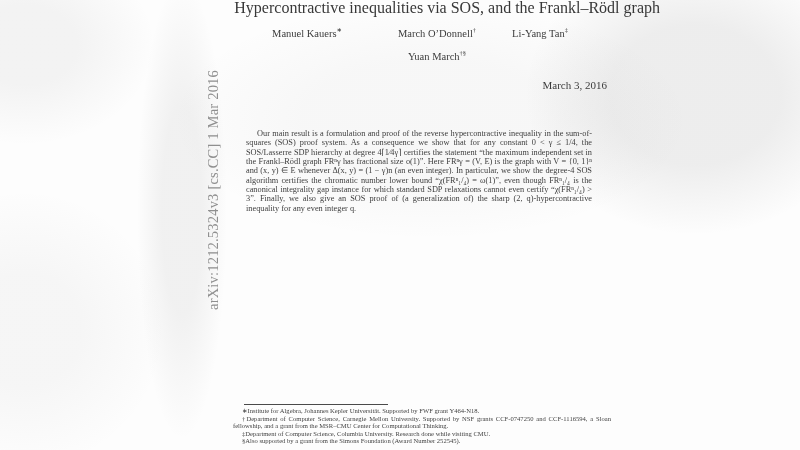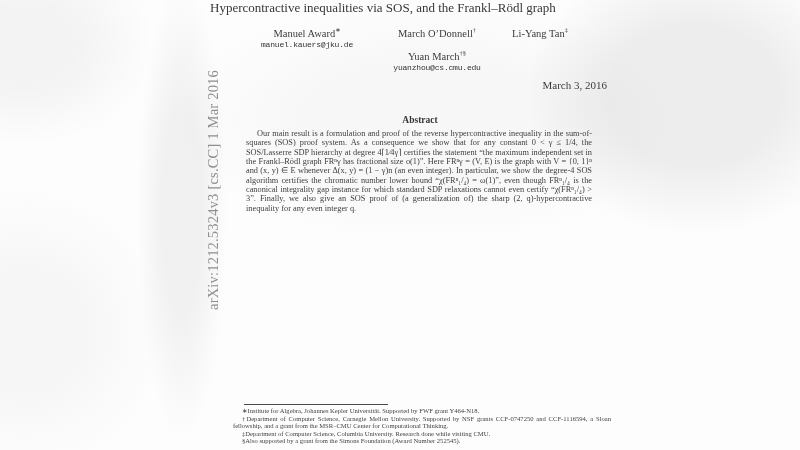--- a/index.html
+++ b/index.html
@@ -20,22 +20,22 @@
     left:86px;top:182px;width:254px;height:16px;
     transform:rotate(-90deg);
     text-align:center;
     font-size:14.5px;line-height:16px;
     color:#8f8f8f;
     letter-spacing:0.2px;
     white-space:nowrap;
   }
   .title{
     left:210px;top:0px;width:450px;
-    text-align:left;
-    font-size:13px;line-height:16px;
+    text-align:right;
+    font-size:16px;line-height:16px;
     color:#383838;
     white-space:nowrap;
   }
   .author{width:150px;text-align:center;}
   .author .name{font-size:10.5px;line-height:12px;color:#3c3c3c;}
   .author .name sup{font-size:6.5px;}
   .author .email{
     font-family:"Liberation Mono", monospace;
     font-size:8px;line-height:10px;color:#333;
     letter-spacing:-0.2px;white-space:nowrap;
@@ -72,40 +72,37 @@
 </head>
 <body>
 
 <div class="canvas">
 
   <div class="abs watermark">arXiv:1212.5324v3  [cs.CC]  1 Mar 2016</div>
 
   <div class="abs title">Hypercontractive inequalities via SOS, and the Frankl–Rödl graph</div>
 
   <div class="abs author a1">
-    <div class="name"><span>Manuel Award</span><sup>∗</sup></div>
-    <div class="email">manuel.kauers@jku.de</div>
+    <div class="name"><span>Manuel Kauers</span><sup>∗</sup></div>
   </div>
 
   <div class="abs author a2">
     <div class="name"><span>March O’Donnell</span><sup>†</sup></div>
   </div>
 
   <div class="abs author a3">
     <div class="name"><span>Li-Yang Tan</span><sup>‡</sup></div>
   </div>
 
   <div class="abs author a4">
     <div class="name"><span>Yuan March</span><sup>†§</sup></div>
-    <div class="email">yuanzhou@cs.cmu.edu</div>
   </div>
 
   <div class="abs date">March 3, 2016</div>
 
-  <div class="abs abstract-head">Abstract</div>
 
   <div class="abs abstract-body">Our main result is a formulation and proof of the reverse hypercontractive inequality in the sum-of-squares (SOS) proof system. As a consequence we show that for any constant 0 &lt; γ ≤ 1/4, the SOS/Lasserre SDP hierarchy at degree 4⌈1∕4γ⌉ certifies the statement “the maximum independent set in the Frankl–Rödl graph FRⁿγ has fractional size o(1)”. Here FRⁿγ = (V, E) is the graph with V = {0, 1}ⁿ and (x, y) ∈ E whenever Δ(x, y) = (1 − γ)n (an even integer). In particular, we show the degree-4 SOS algorithm certifies the chromatic number lower bound “χ(FRⁿ₁/₄) = ω(1)”, even though FRⁿ₁/₄ is the canonical integrality gap instance for which standard SDP relaxations cannot even certify “χ(FRⁿ₁/₄) &gt; 3”. Finally, we also give an SOS proof of (a generalization of) the sharp (2, q)-hypercontractive inequality for any even integer q.</div>
 
   <div class="abs footnote-rule"></div>
 
   <div class="abs footnotes">
     <p>∗Institute for Algebra, Johannes Kepler Universität. Supported by FWF grant Y464-N18.</p>
     <p>†Department of Computer Science, Carnegie Mellon University. Supported by NSF grants CCF-0747250 and CCF-1116594, a Sloan fellowship, and a grant from the MSR–CMU Center for Computational Thinking.</p>
     <p>‡Department of Computer Science, Columbia University. Research done while visiting CMU.</p>
     <p>§Also supported by a grant from the Simons Foundation (Award Number 252545).</p>

